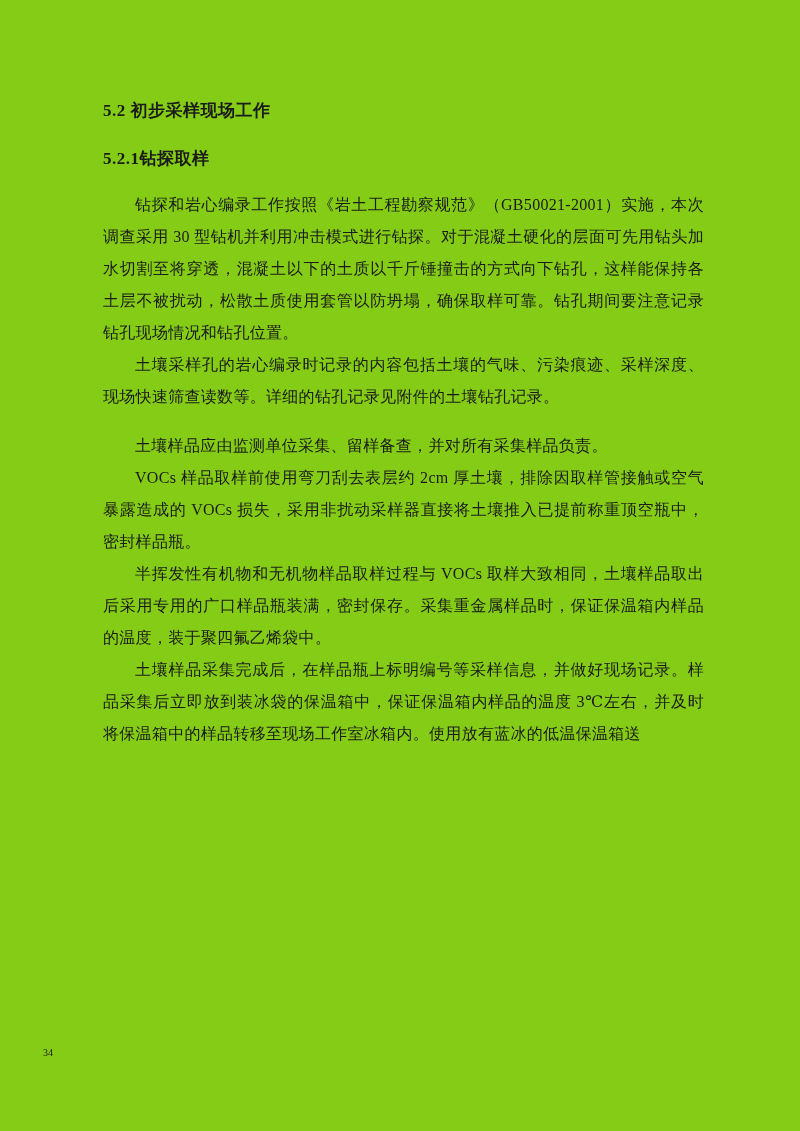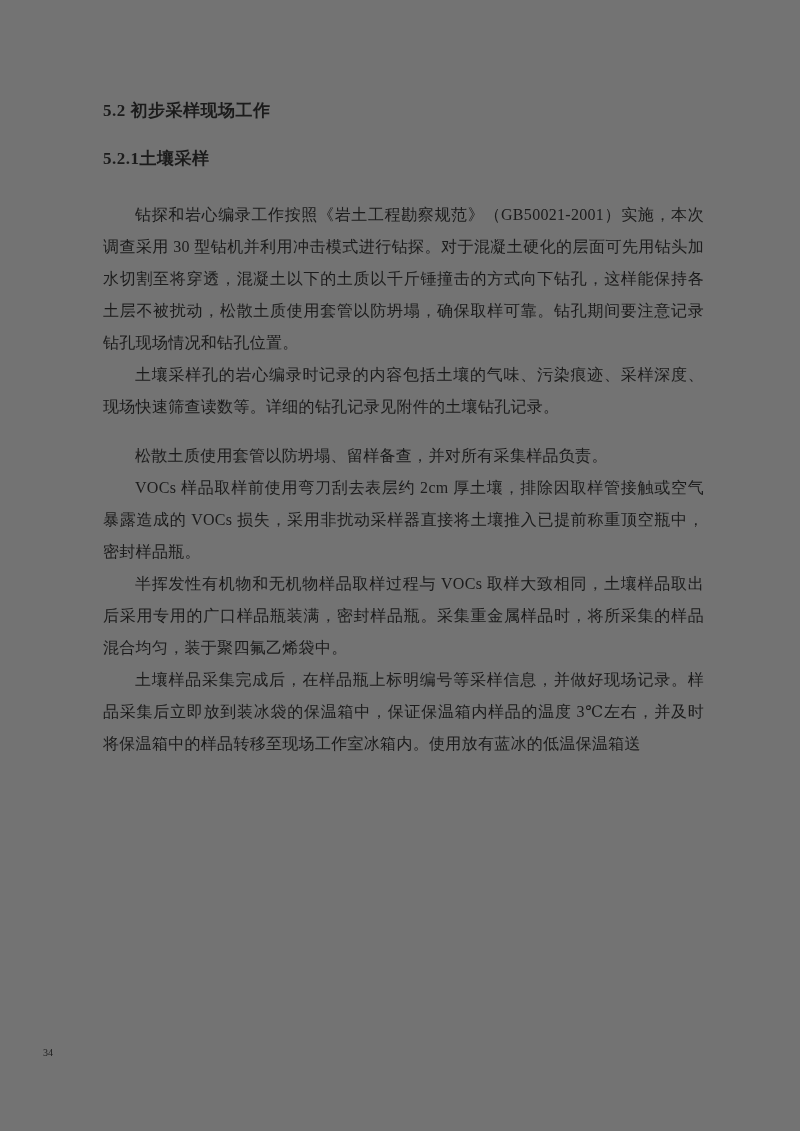--- a/index.html
+++ b/index.html
@@ -5,21 +5,21 @@
   html, body {
     margin: 0;
     padding: 0;
     background: #ffffff;
   }
   .page {
     position: relative;
     width: 800px;
     height: 1131px;
     margin: 0 auto;
-    background: #737373;
+    background: #84cc16;
     box-sizing: border-box;
     padding: 0 96px 0 103px;
     overflow: hidden;
     font-family: "Liberation Serif", "DejaVu Serif", serif;
     color: #1b1b1b;
   }
   h1.doc-h1 {
     margin: 99px 0 0 0;
     font-size: 17px;
     line-height: 24px;
@@ -41,21 +41,21 @@
   }
   .body-text p {
     margin: 0;
     font-size: 16px;
     line-height: 32px;
     text-align: justify;
     text-indent: 2em;
     letter-spacing: 0.3px;
   }
   .body-text.first-block {
-    margin-top: 28px;
+    margin-top: 18px;
   }
   .body-text.second-block {
     margin-top: 17px;
   }
   .page-number {
     position: absolute;
     top: 1044px;
     left: 0;
     width: 100%;
     text-align: left;
@@ -66,31 +66,31 @@
   }
 </style>
 </head>
 <body>
 
 <div class="page">
 
   <h1 class="doc-h1">5.2 初步采样现场工作</h1>
 
   <h2 class="doc-h2">
-    <span class="h-num">5.2.1</span><span>土壤采样</span>
+    <span class="h-num">5.2.1</span><span>钻探取样</span>
   </h2>
 
   <div class="body-text first-block">
     <p>钻探和岩心编录工作按照《岩土工程勘察规范》（GB50021-2001）实施，本次调查采用 30 型钻机并利用冲击模式进行钻探。对于混凝土硬化的层面可先用钻头加水切割至将穿透，混凝土以下的土质以千斤锤撞击的方式向下钻孔，这样能保持各土层不被扰动，松散土质使用套管以防坍塌，确保取样可靠。钻孔期间要注意记录钻孔现场情况和钻孔位置。</p>
     <p>土壤采样孔的岩心编录时记录的内容包括土壤的气味、污染痕迹、采样深度、现场快速筛查读数等。详细的钻孔记录见附件的土壤钻孔记录。</p>
   </div>
 
 
   <div class="body-text second-block">
-    <p>松散土质使用套管以防坍塌、留样备查，并对所有采集样品负责。</p>
+    <p>土壤样品应由监测单位采集、留样备查，并对所有采集样品负责。</p>
     <p>VOCs 样品取样前使用弯刀刮去表层约 2cm 厚土壤，排除因取样管接触或空气暴露造成的 VOCs 损失，采用非扰动采样器直接将土壤推入已提前称重顶空瓶中，密封样品瓶。</p>
-    <p>半挥发性有机物和无机物样品取样过程与 VOCs 取样大致相同，土壤样品取出后采用专用的广口样品瓶装满，密封样品瓶。采集重金属样品时，将所采集的样品混合均匀，装于聚四氟乙烯袋中。</p>
+    <p>半挥发性有机物和无机物样品取样过程与 VOCs 取样大致相同，土壤样品取出后采用专用的广口样品瓶装满，密封保存。采集重金属样品时，保证保温箱内样品的温度，装于聚四氟乙烯袋中。</p>
     <p>土壤样品采集完成后，在样品瓶上标明编号等采样信息，并做好现场记录。样品采集后立即放到装冰袋的保温箱中，保证保温箱内样品的温度 3℃左右，并及时将保温箱中的样品转移至现场工作室冰箱内。使用放有蓝冰的低温保温箱送</p>
   </div>
 
   <div class="page-number">34</div>
 
 </div>
 
 </body></html>

